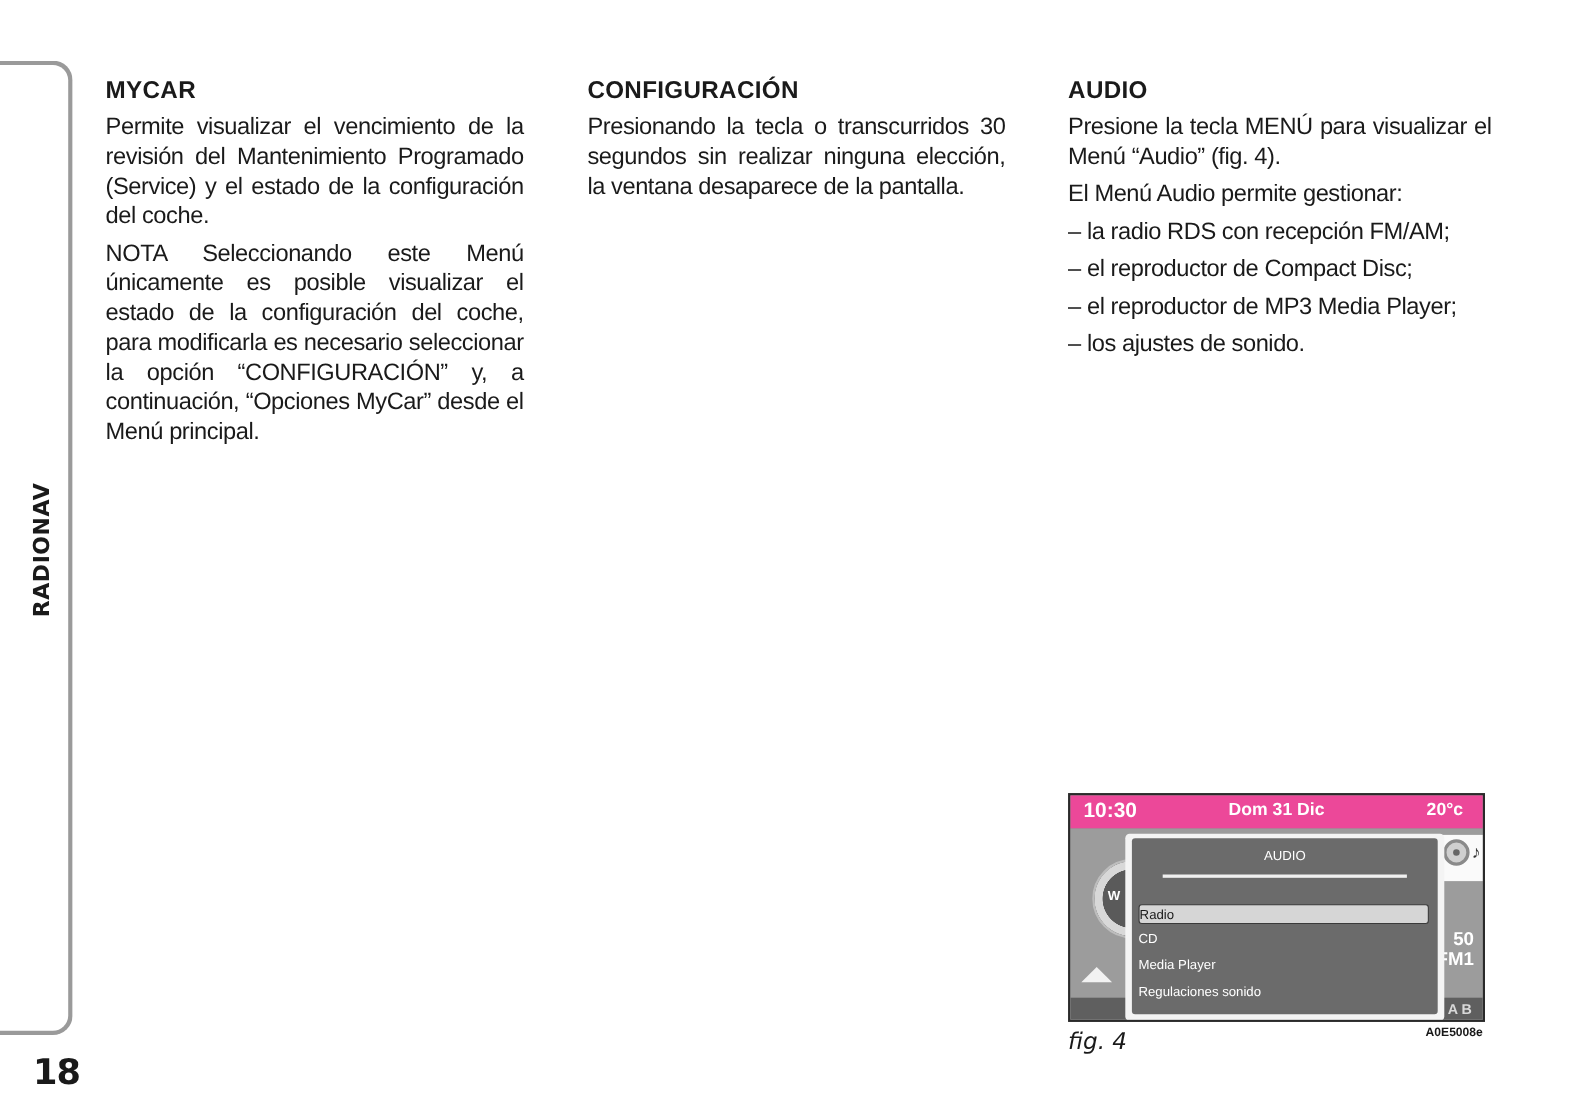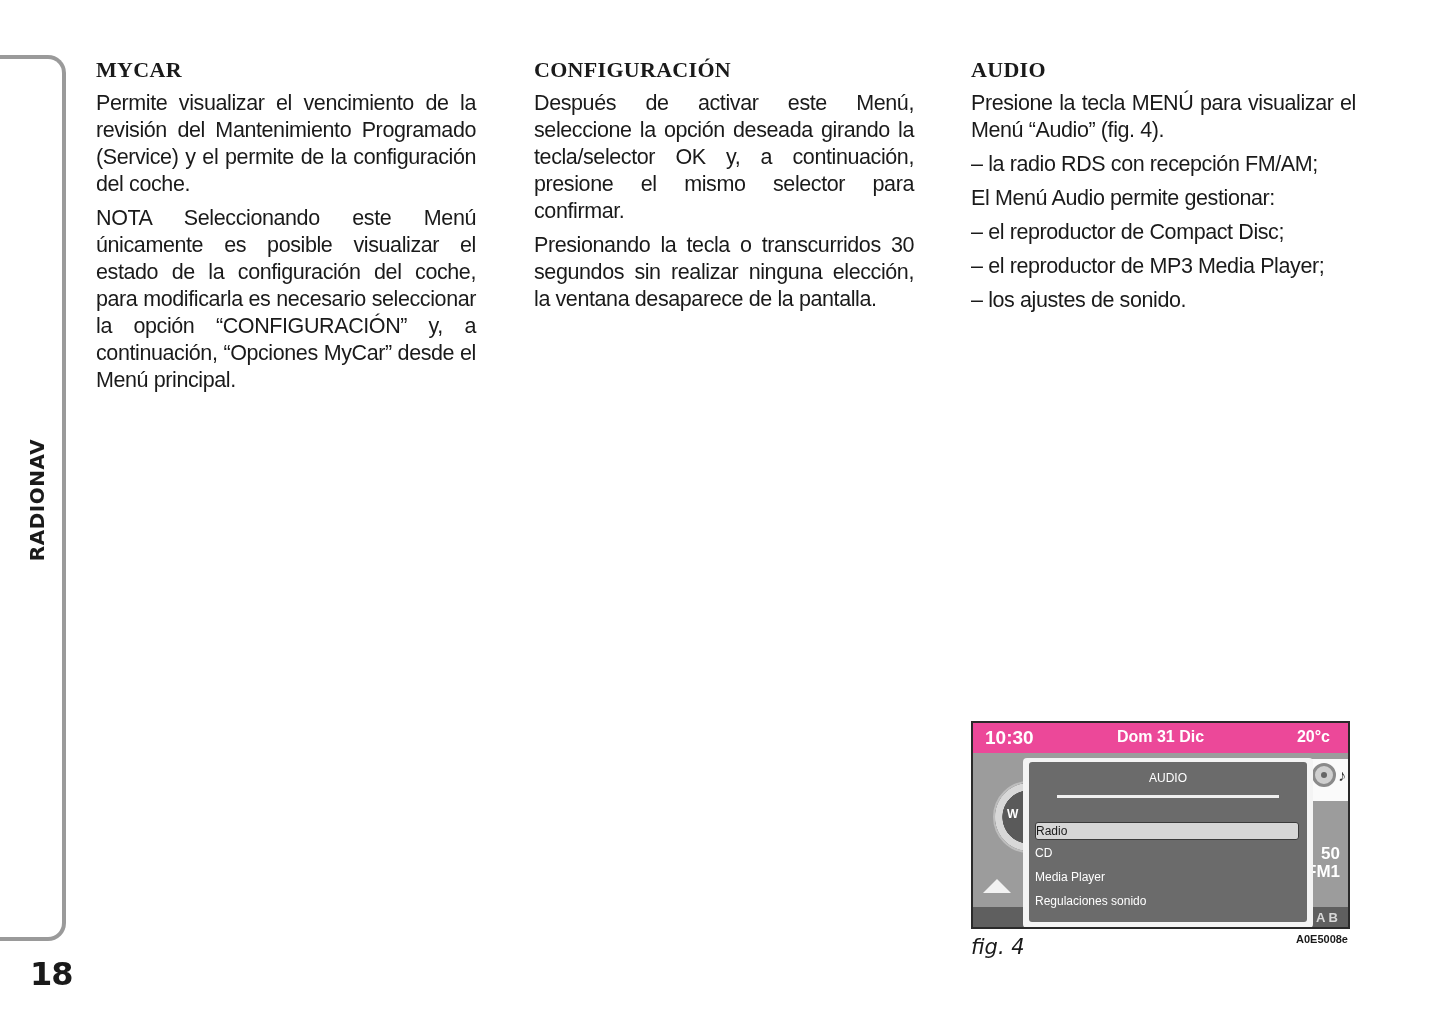--- a/index.html
+++ b/index.html
@@ -19,21 +19,21 @@
   .side-label span {
     transform: rotate(-90deg); white-space: nowrap;
     font-family: "DejaVu Sans", sans-serif; font-weight: 900; font-size: 20px; letter-spacing: 0.5px; color: #1a1a1a;
   }
   .page-number {
     position: absolute; left: 30px; top: 955px;
     font-family: "DejaVu Sans", sans-serif; font-weight: 900; font-size: 32px; color: #1a1a1a; letter-spacing: -1px;
   }
   .col { position: absolute; top: 52px; }
   .col h2 {
-    margin: 4px 0 6px 0; font-family: Liberation Serif, serif; font-weight: 900; font-size: 22px; letter-spacing: 0.3px; color: #1a1a1a; line-height: 28px;
+    margin: 16px 0 6px 0; font-family: Liberation Sans, sans-serif; font-weight: 900; font-size: 22px; letter-spacing: 0.3px; color: #1a1a1a; line-height: 28px;
   }
   .col p {
     margin: 0 0 7px 0; font-family: "Liberation Sans Narrow", "Liberation Sans", sans-serif; font-size: 21.5px; line-height: 27px; color: #1a1a1a;
     text-align: justify; letter-spacing: -0.4px;
   }
   .col p.nojust { text-align: left; }
   #col1 { left: 96px; width: 380px; }
   #col2 { left: 534px; width: 380px; }
   #col3 { left: 971px; width: 385px; }
 
@@ -87,35 +87,34 @@
 <body>
 
 <div class="side-frame"></div>
 <div class="side-label">
   <span>RADIONAV</span>
 </div>
 <div class="page-number">18</div>
 
 <div class="col" id="col1">
   <h2>MYCAR</h2>
-  <p>Permite visualizar el vencimiento de la revisión del Mantenimiento Programado (Service) y el permite de la configuración del coche.</p>
+  <p>Permite visualizar el vencimiento de la revisión del Mantenimiento Programado (Service) y el estado de la configuración del coche.</p>
   <p>NOTA Seleccionando este Menú únicamente es posible visualizar el estado de la configuración del coche, para modificarla es necesario seleccionar la opción “CONFIGURACIÓN” y, a continuación, “Opciones MyCar” desde el Menú principal.</p>
 </div>
 
 <div class="col" id="col2">
   <h2>CONFIGURACIÓN</h2>
-  <p>Después de activar este Menú, seleccione la opción deseada girando la tecla/selector OK y, a continuación, presione el mismo selector para confirmar.</p>
   <p>Presionando la tecla o transcurridos 30 segundos sin realizar ninguna elección, la ventana desaparece de la pantalla.</p>
 </div>
 
 <div class="col" id="col3">
   <h2>AUDIO</h2>
   <p>Presione la tecla MENÚ para visualizar el Menú “Audio” (fig. 4).</p>
+  <p class="nojust">El Menú Audio permite gestionar:</p>
   <p class="nojust">– la radio RDS con recepción FM/AM;</p>
-  <p class="nojust">El Menú Audio permite gestionar:</p>
   <p class="nojust">– el reproductor de Compact Disc;</p>
   <p class="nojust">– el reproductor de MP3 Media Player;</p>
   <p class="nojust">– los ajustes de sonido.</p>
 </div>
 
 <div class="fig">
   <div class="fig-bg"></div>
   <div class="fig-top">
     <span class="time">10:30</span>
     <span class="date">Dom 31 Dic</span>

